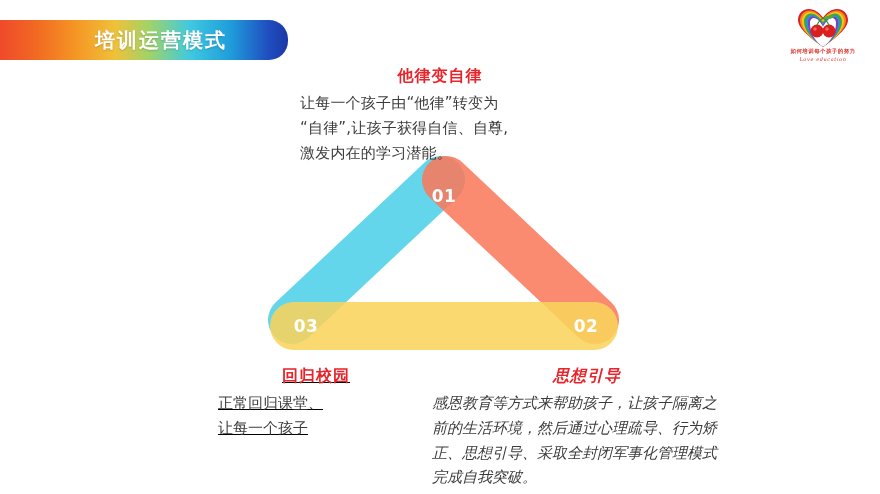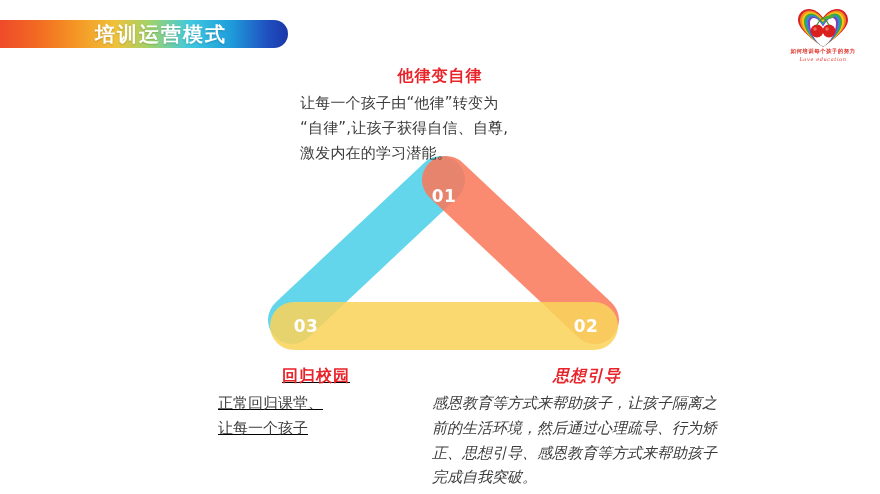--- a/index.html
+++ b/index.html
@@ -6,21 +6,21 @@
   body{
     width:880px;height:494px;
     background:#ffffff;
     font-family:"DejaVu Sans","Liberation Sans",sans-serif;
     overflow:hidden;position:relative;
   }
   .slide{position:absolute;inset:0;background:#fff;}
 
   
   .title-banner{
-    position:absolute;left:0;top:20px;width:288px;height:28px;
+    position:absolute;left:0;top:20px;width:288px;height:40px;
     border-radius:0 19px 19px 0;
     background:linear-gradient(90deg,
         #ef4a2a 0%, #f26a22 13%, #f59524 26%,
         #efc13a 40%, #9fd36a 52%, #3fc9e0 66%,
         #1f9ddb 80%, #1f4fc0 93%, #1b37a8 100%);
     display:flex;align-items:center;justify-content:center;
   }
   .title-banner .title-text{
     color:#ffffff;font-size:20px;font-weight:bold;
     letter-spacing:2px;line-height:1;
@@ -150,18 +150,18 @@
       <div>正常回归课堂、</div>
       <div>让每一个孩子</div>
     </div>
   </div>
 
   <div class="block" id="block-right">
     <div class="block-heading">思想引导</div>
     <div class="block-body">
       <div>感恩教育等方式来帮助孩子，让孩子隔离之</div>
       <div>前的生活环境，然后通过心理疏导、行为矫</div>
-      <div>正、思想引导、感恩教育等方式来帮助孩子</div>
+      <div>正、思想引导、采取全封闭军事化管理模式</div>
       <div>完成自我突破。</div>
     </div>
   </div>
 
 </div>
 
 </body></html>

